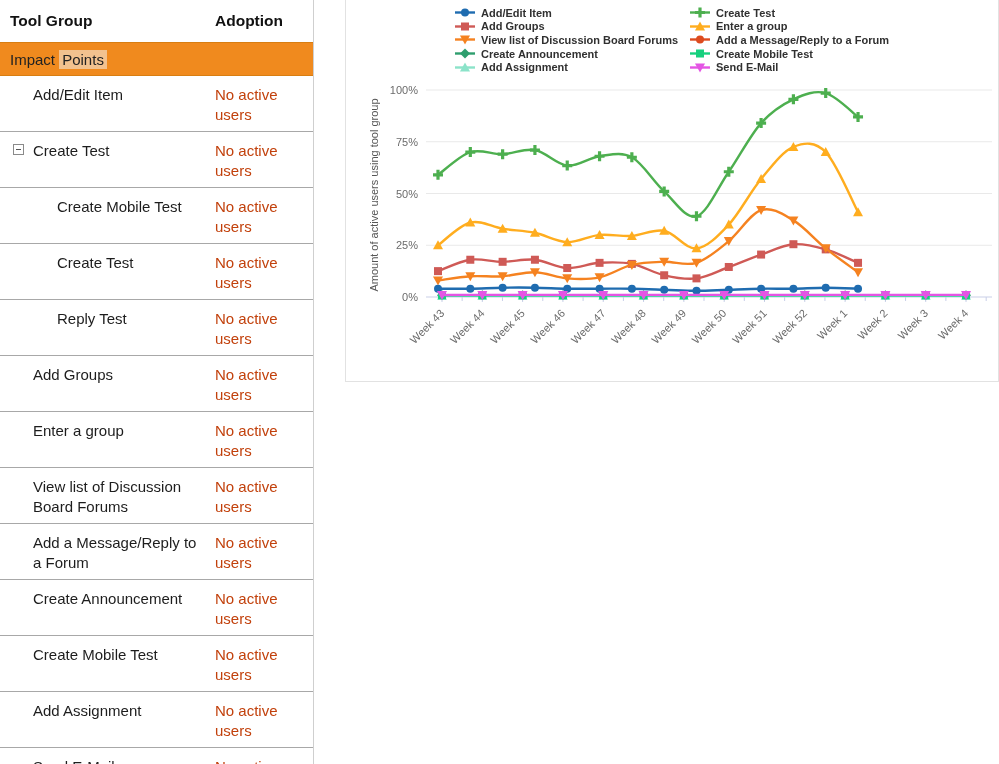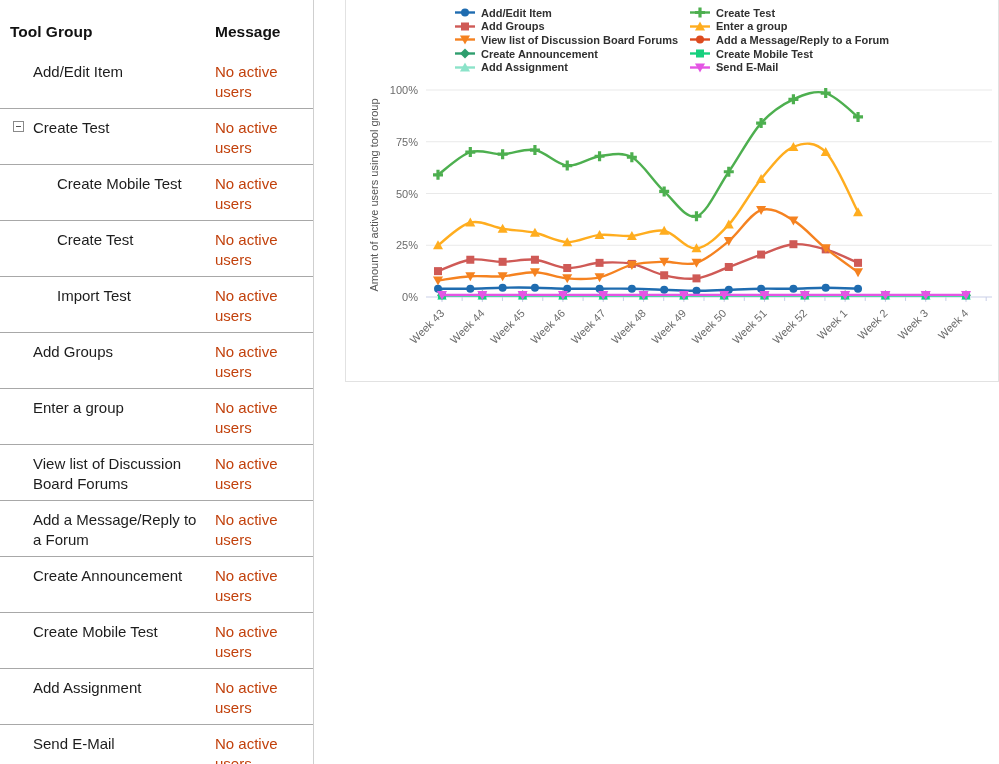--- a/index.html
+++ b/index.html
@@ -3,21 +3,21 @@
 <meta charset="utf-8">
 <style>
   html,body{margin:0;padding:0;background:#fff;}
   .app{position:relative;width:999px;height:764px;overflow:hidden;background:#fff;
        font-family:"Liberation Sans",sans-serif;color:#1d1d1d;}
 
   
   .table-panel{position:absolute;left:0;top:0;width:313px;height:764px;
                border-right:1px solid #cfcfcf;background:#fff;}
   .t-header{display:flex;align-items:center;height:42px;font-weight:bold;
-            font-size:15.5px;color:#111;margin-top:11px;}
+            font-size:15.5px;color:#111;}
   .t-header .c1{padding-left:10px;flex:0 0 205px;}
   .t-header .c2{flex:1;}
   .group-row{height:32px;background:#F08A1E;display:flex;align-items:center;
              padding-left:10px;font-size:15px;color:#222;
              border-top:1px solid #d87e12;border-bottom:1px solid #d87e12;}
   .group-row .hl{background:#F2C28F;padding:1px 3px;}
   .t-row{display:flex;min-height:53px;box-sizing:border-box;
          border-bottom:1px solid #a8a8a8;font-size:15px;line-height:20px;}
   .t-row .name{flex:0 0 205px;box-sizing:border-box;padding:9px 8px 6px 33px;position:relative;}
   .t-row.ind2 .name{padding-left:57px;}
@@ -39,41 +39,44 @@
   .chart-svg{position:absolute;left:0;top:0;}
 </style>
 </head>
 <body>
 
 <div class="app">
 
   <div class="table-panel">
     <div class="t-header">
       <div class="c1">Tool Group</div>
-      <div class="c2">Message</div>
+      <div class="c2">Adoption</div>
+    </div>
+    <div class="group-row">
+      <span><span>Impact </span><span class="hl">Points</span></span>
     </div>
     <div id="rows">
         <div class="t-row">
           <div class="name">Add/Edit Item</div>
           <div class="adoption">No active users</div>
         </div>
         <div class="t-row">
           <div class="name"><span class="expander"></span>Create Test</div>
           <div class="adoption">No active users</div>
         </div>
         <div class="t-row ind2">
           <div class="name">Create Mobile Test</div>
           <div class="adoption">No active users</div>
         </div>
         <div class="t-row ind2">
           <div class="name">Create Test</div>
           <div class="adoption">No active users</div>
         </div>
         <div class="t-row ind2">
-          <div class="name">Import Test</div>
+          <div class="name">Reply Test</div>
           <div class="adoption">No active users</div>
         </div>
         <div class="t-row">
           <div class="name">Add Groups</div>
           <div class="adoption">No active users</div>
         </div>
         <div class="t-row">
           <div class="name">Enter a group</div>
           <div class="adoption">No active users</div>
         </div>

